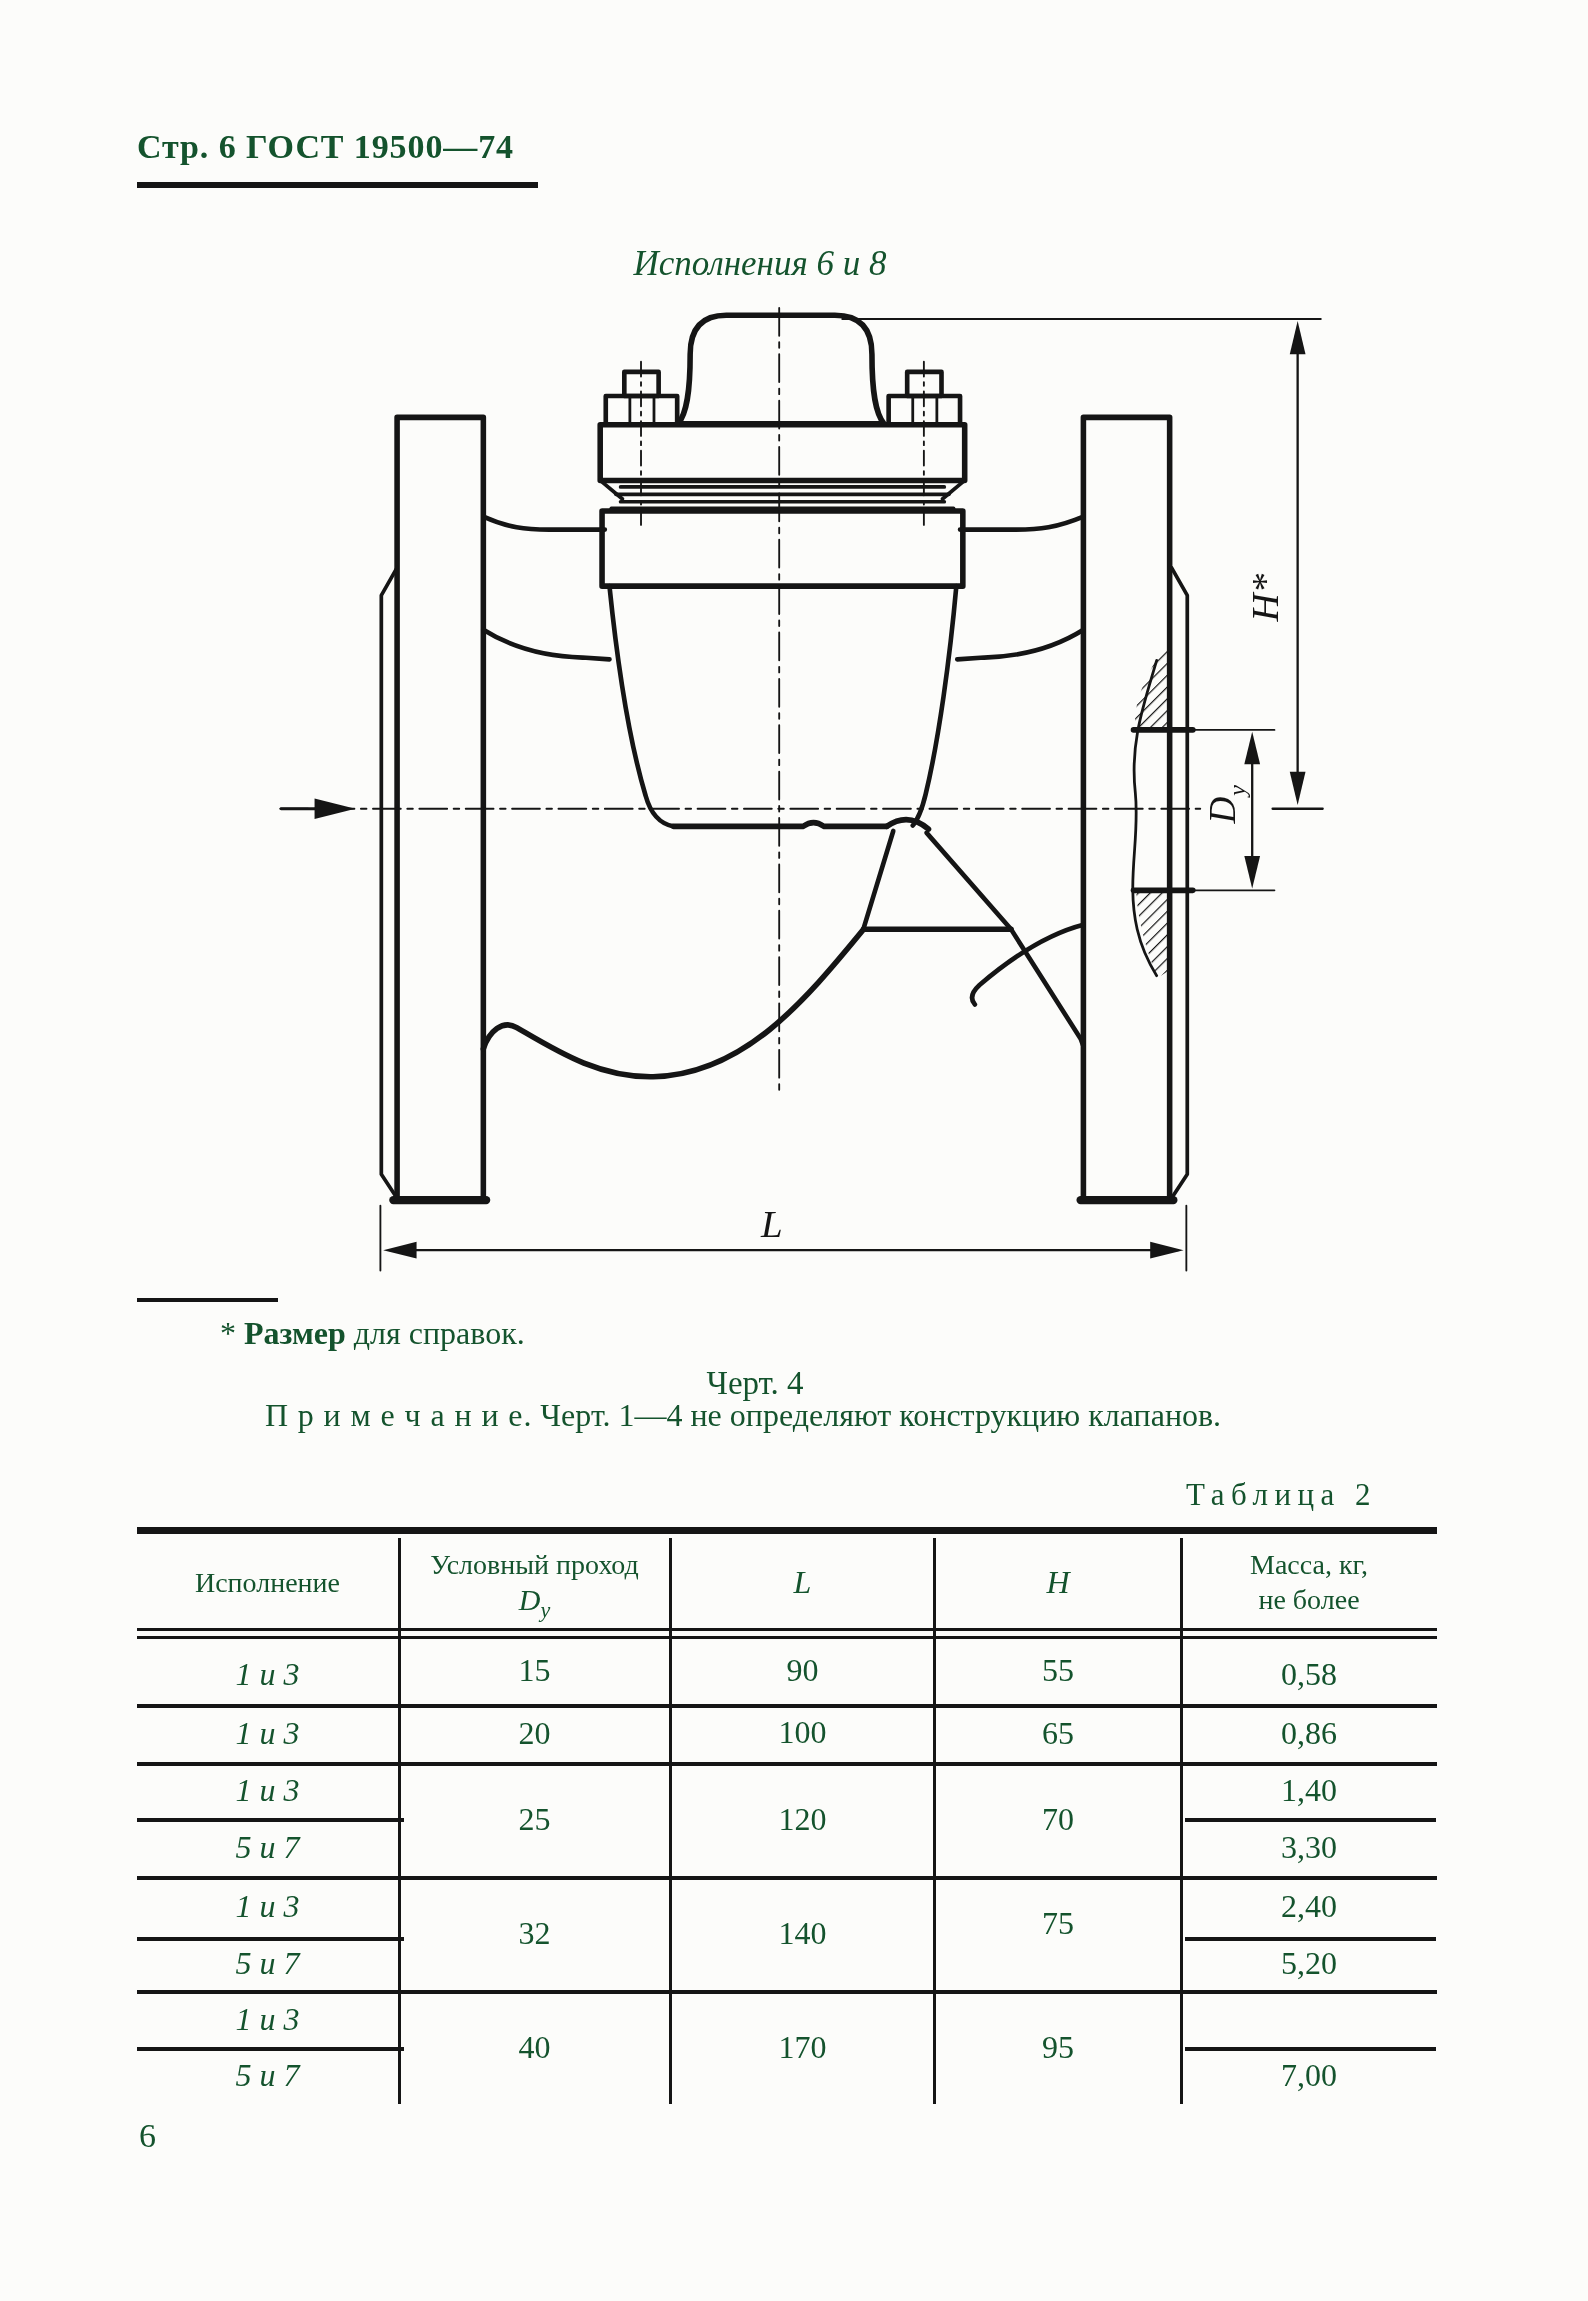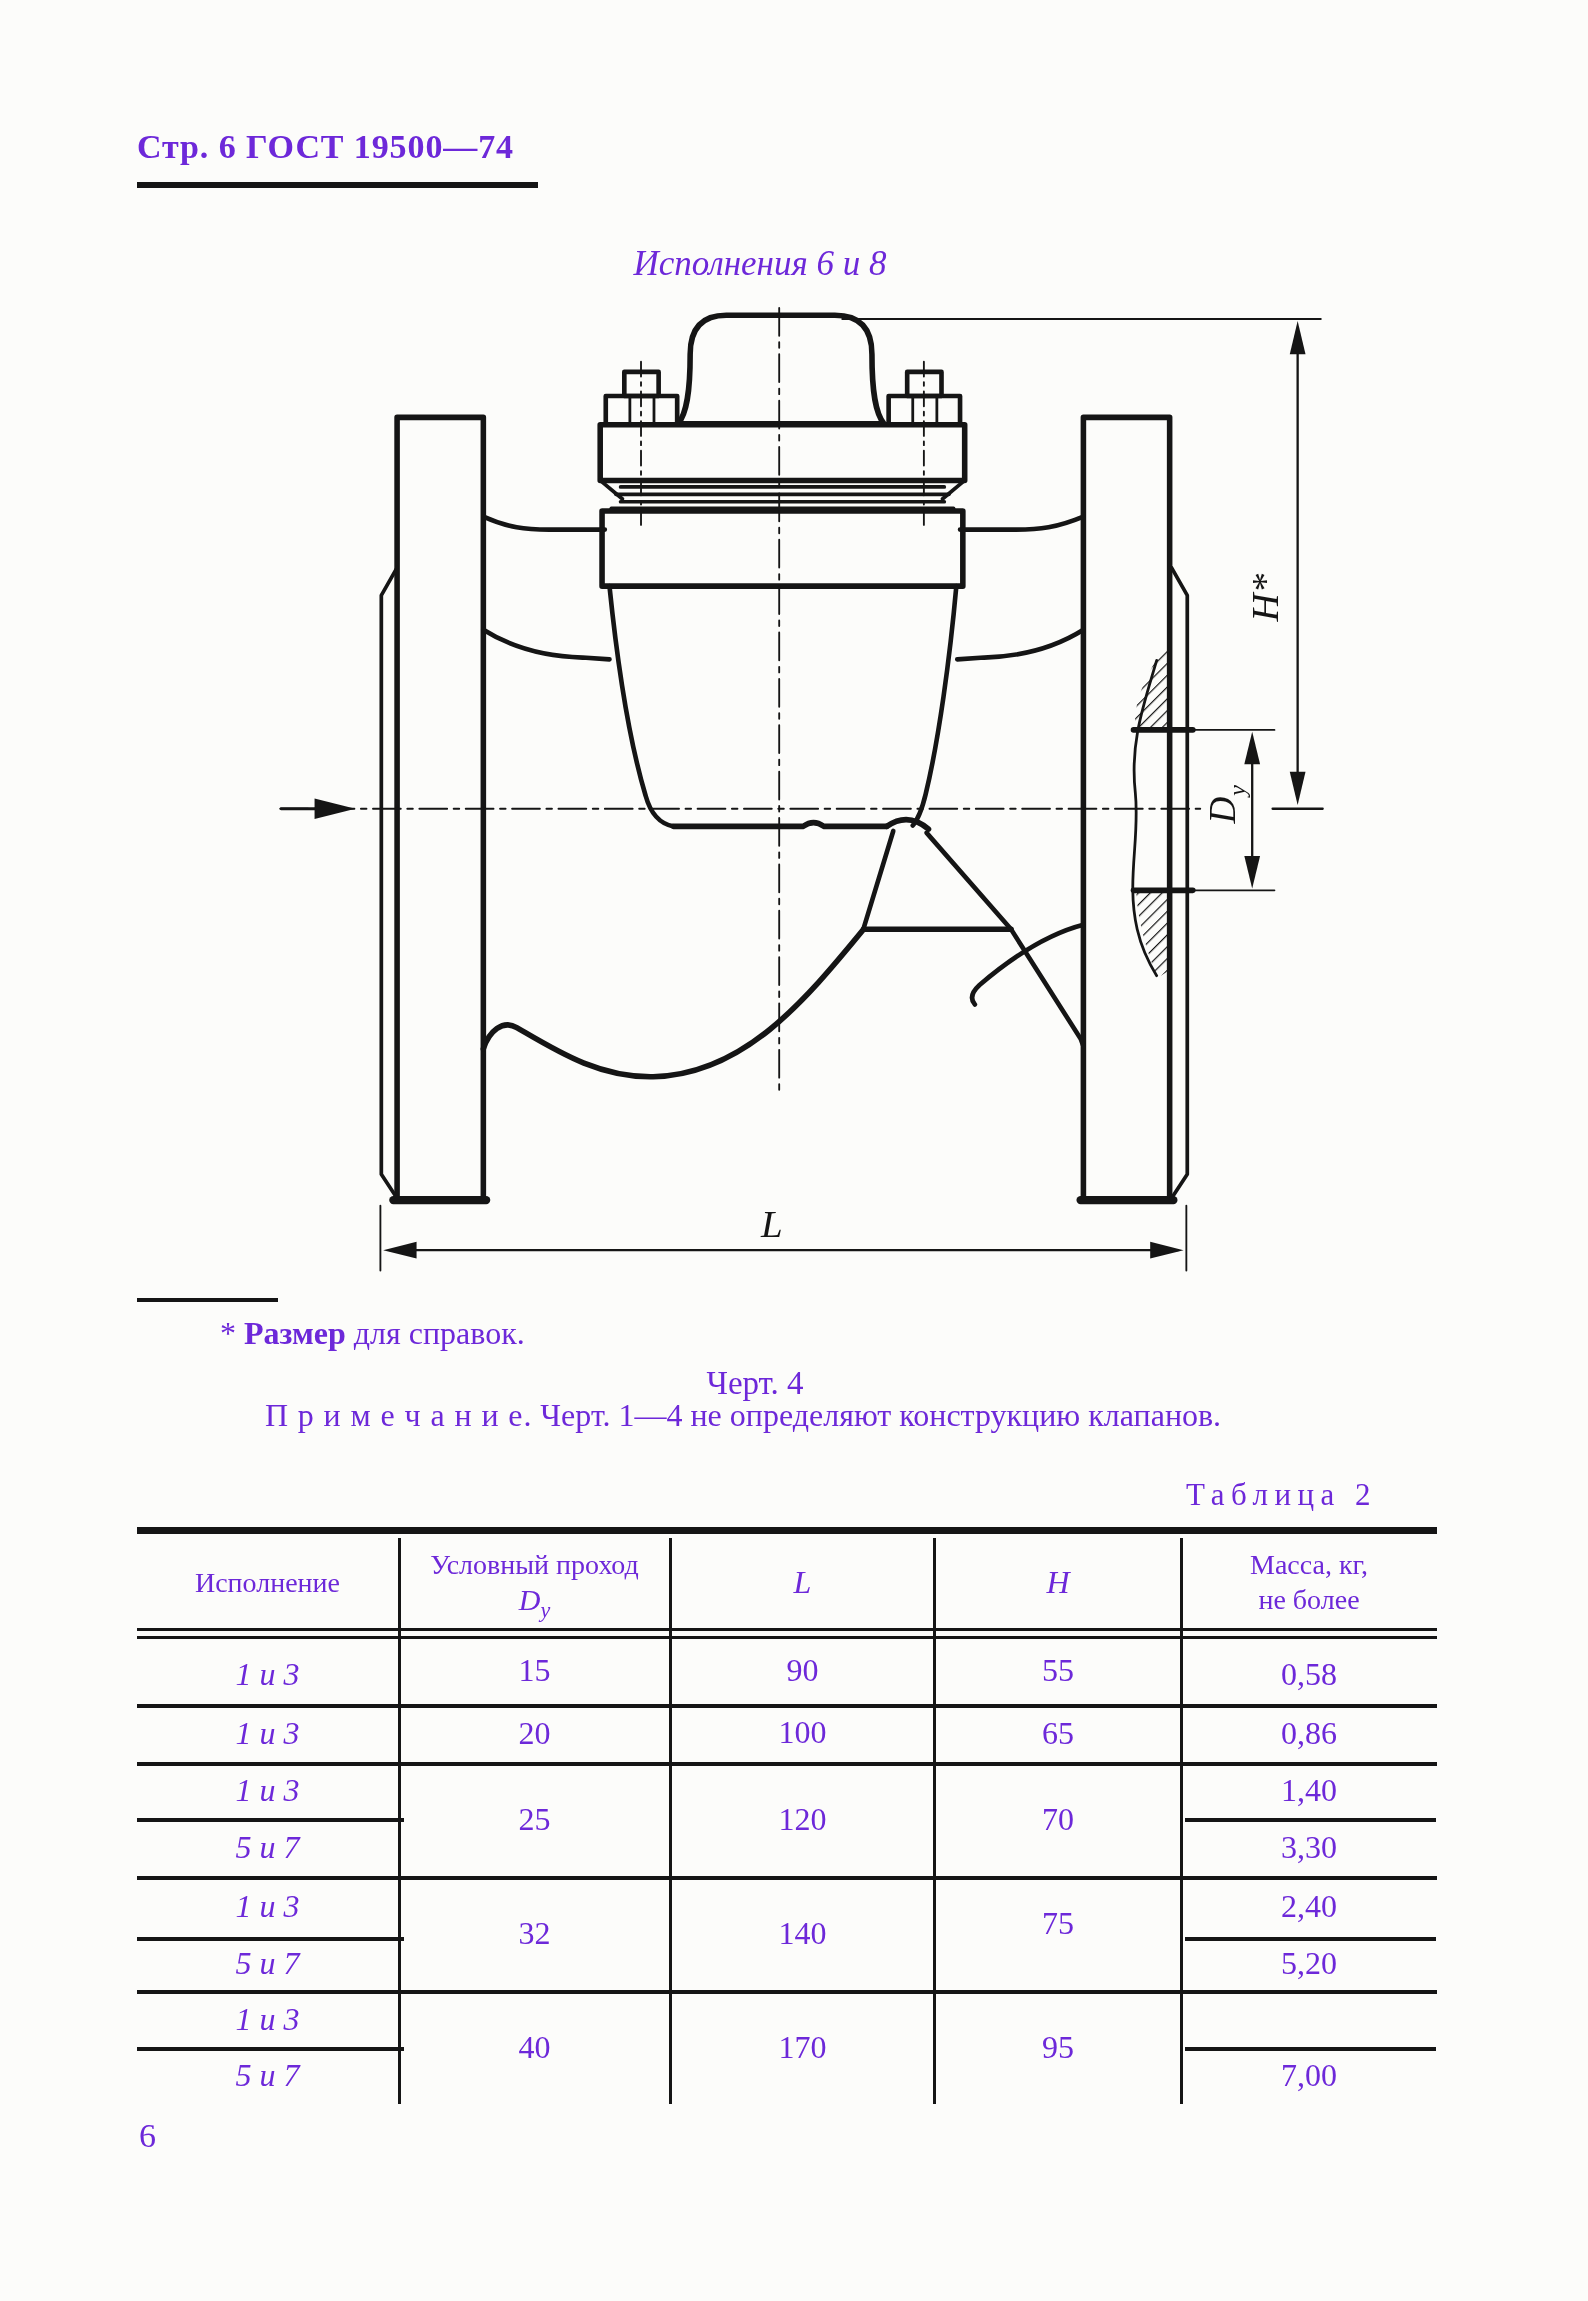--- a/index.html
+++ b/index.html
@@ -1,17 +1,17 @@
 <!DOCTYPE html>
 <html style="font-size:15px"><head>
 <meta charset="utf-8">
 <style>
   html,body{margin:0;padding:0;background:#9a9a9a;}
   .page{position:relative;width:1589px;height:2301px;background:#fcfcfa;
-        font-family:"Liberation Serif","DejaVu Serif",serif;color:#6d28d9;overflow:hidden;}
+        font-family:"Liberation Serif","DejaVu Serif",serif;color:#14532d;overflow:hidden;}
   .abs{position:absolute;}
   .hdr{font-size:34px;font-weight:bold;letter-spacing:0.9px;white-space:nowrap;}
   .rule{background:#151515;}
   .title{font-size:35px;font-style:italic;text-align:center;white-space:nowrap;}
   .footnote{font-size:32px;white-space:nowrap;}
   .caption{font-size:33px;text-align:center;white-space:nowrap;}
   .note{font-size:32px;text-align:center;white-space:nowrap;}
   .tbl-label{font-size:31px;letter-spacing:6.5px;white-space:nowrap;}
   .cell{position:absolute;display:flex;align-items:center;justify-content:center;
         text-align:center;font-size:32px;line-height:37px;}

